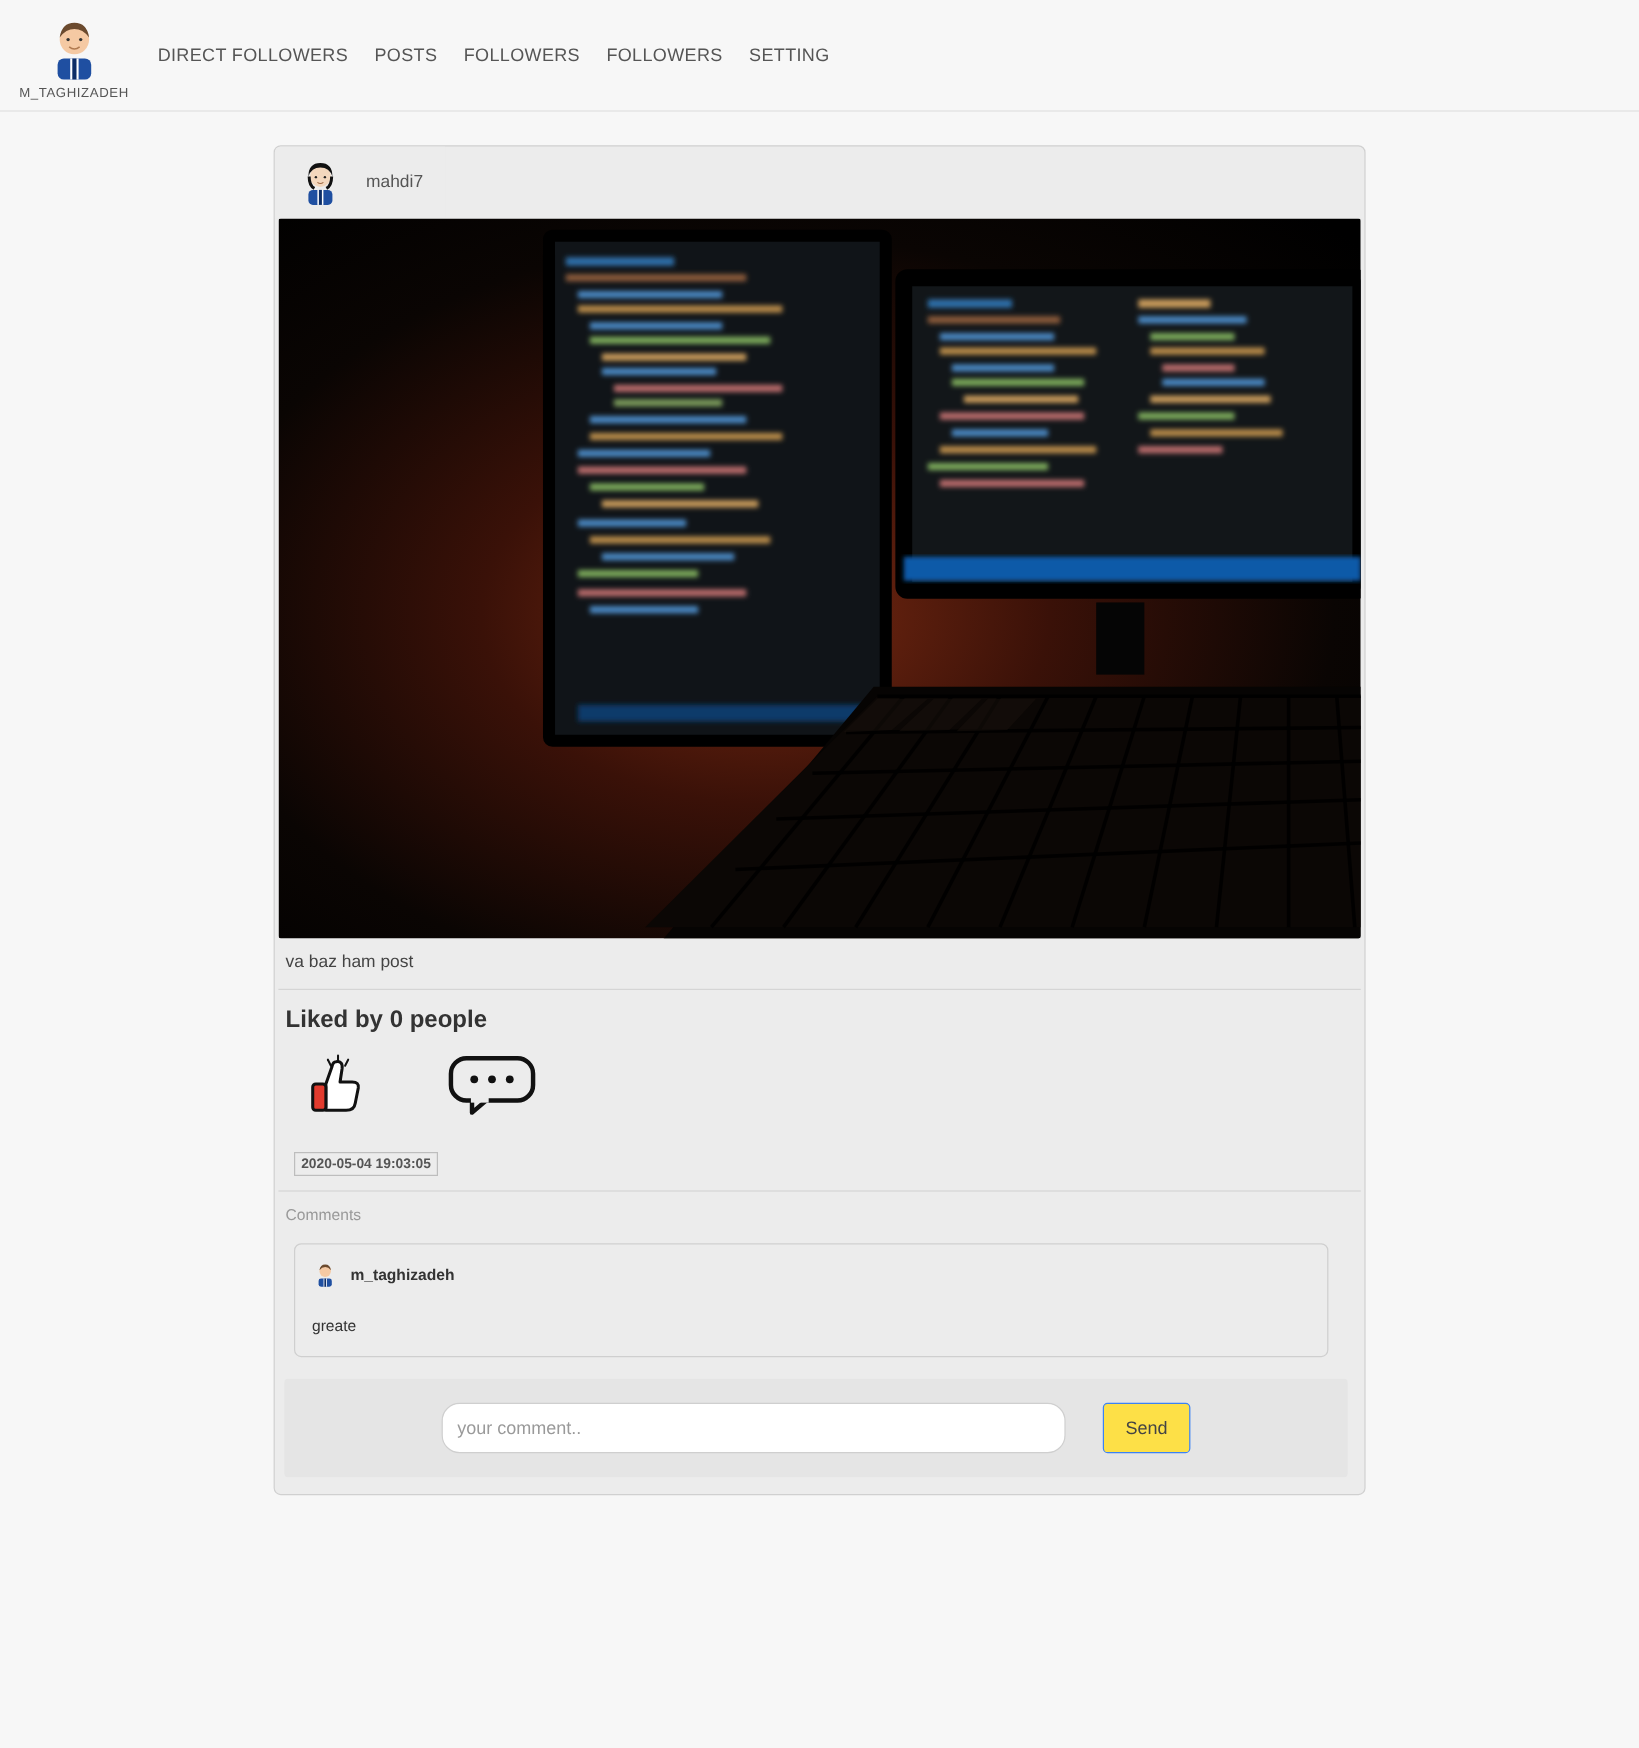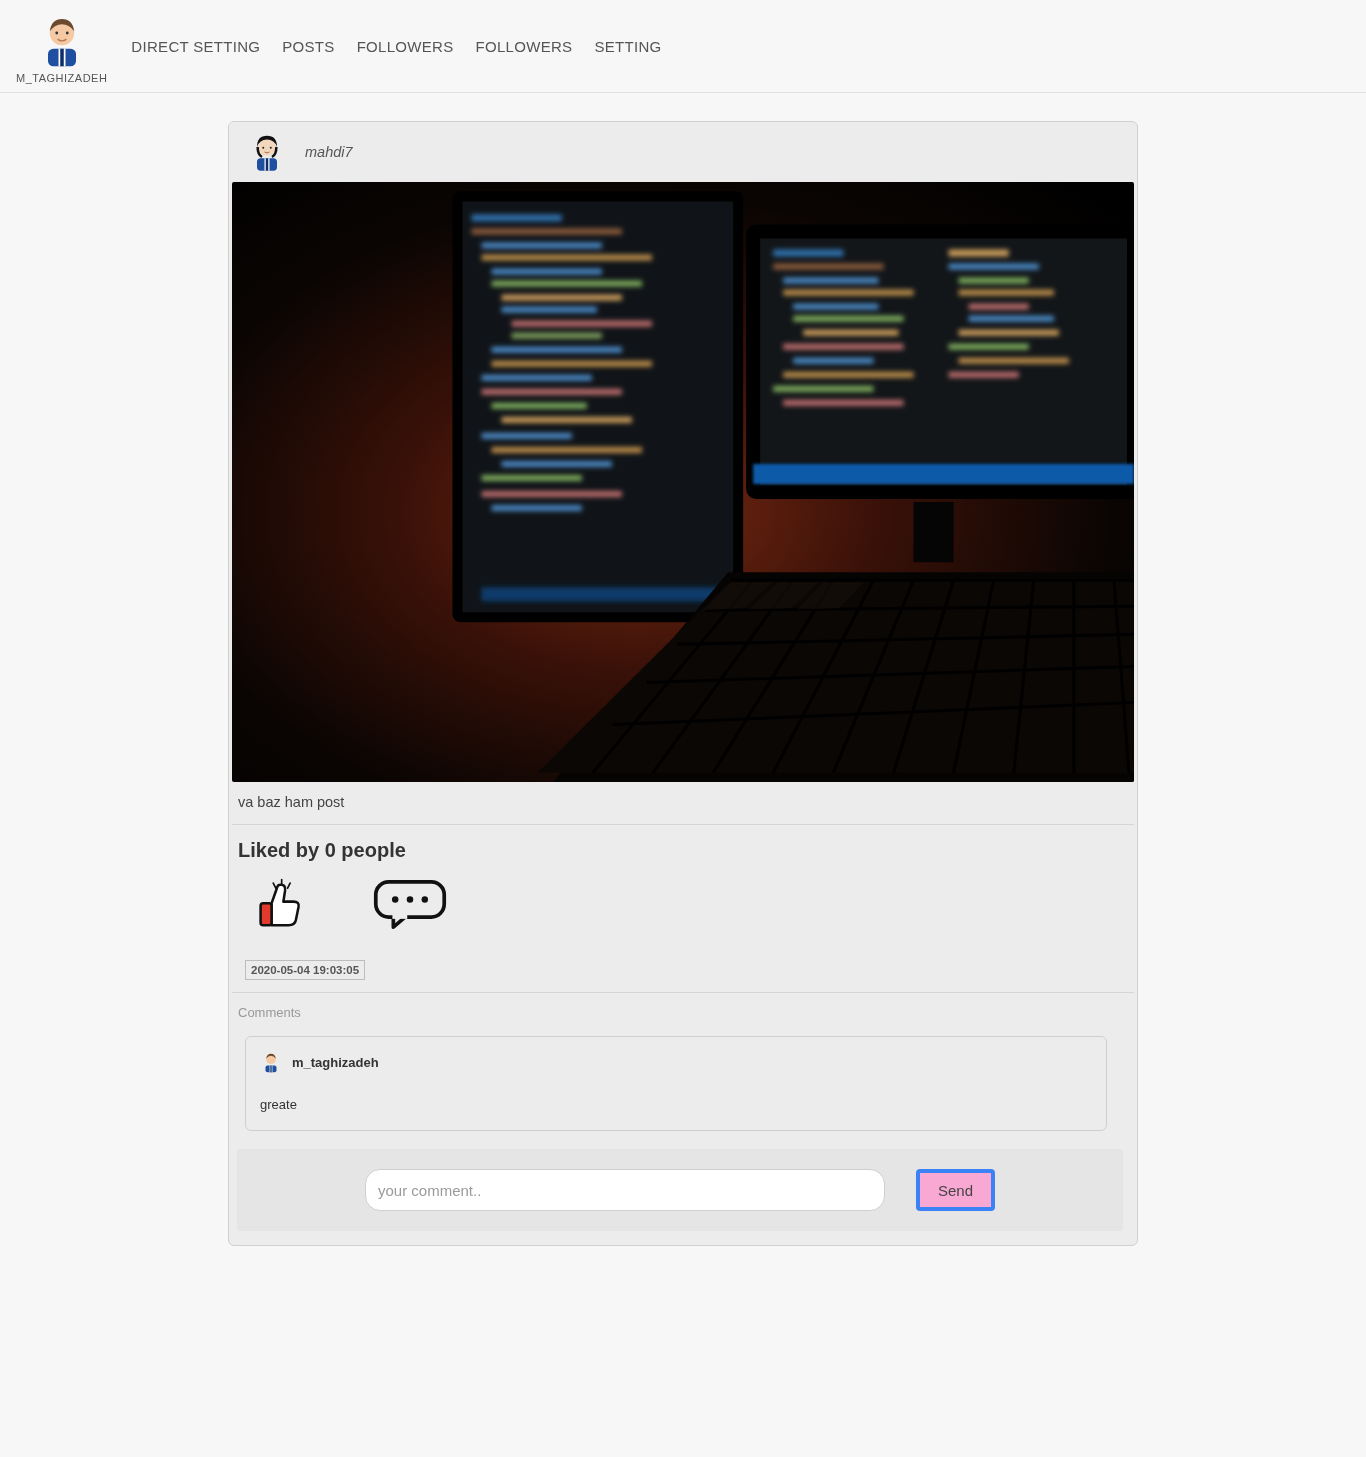--- a/index.html
+++ b/index.html
@@ -63,21 +63,20 @@
     display: flex;
     align-items: center;
     padding: 10px 18px;
     background: #ececec;
     width:max-content;
   }
   .post-header .avatar-md { width: 40px; height: 40px; margin-right: 18px; }
   .post-author {
     font-size: 14.5px;
     color: #555;
-    font-style: italic;
   }
   .post-image {
     width: calc(100% - 6px);
     margin: 0 3px;
     height: 600px;
     display: block;
     border-radius: 2px;
     overflow: hidden;
   }
   .post-image svg { display:block; width:100%; height:100%; }
@@ -171,23 +170,23 @@
     font-size: 15px;
     color: #555;
     background: #fff;
     outline: none;
   }
   .comment-input::placeholder { color: #9a9a9a; }
   .send-btn {
     height: 42px;
     padding: 0 18px;
     margin-left: 31px;
-    border: 4px solid #3b82f6;
+    border: 1px solid #3b82f6;
     border-radius: 4px;
-    background: #f9a8d4;
+    background: #fde047;
     font-size: 15px;
     color: #444;
     cursor: pointer;
   }
 </style>
 </head>
 <body>
 
 <nav class="navbar">
   <a class="nav-profile">
@@ -200,21 +199,21 @@
         <circle cx="32" cy="24" r="14" fill="#f5c9a3"></circle>
         <path d="M18 22 Q20 8 32 8 Q44 8 46 22 Q40 14 32 14 Q24 14 18 22" fill="#6b4a2e"></path>
         <circle cx="26" cy="24" r="1.6" fill="#333"></circle>
         <circle cx="38" cy="24" r="1.6" fill="#333"></circle>
         <path d="M27 31 Q32 35 37 31" stroke="#b07a50" stroke-width="1.5" fill="none"></path>
       </svg>
     </span>
     <span class="uname">M_TAGHIZADEH</span>
   </a>
   <div class="nav-links">
-    <a class="nav-link">DIRECT SETTING</a>
+    <a class="nav-link">DIRECT FOLLOWERS</a>
     <a class="nav-link">POSTS</a>
     <a class="nav-link">FOLLOWERS</a>
     <a class="nav-link">FOLLOWERS</a>
     <a class="nav-link">SETTING</a>
   </div>
 </nav>
 
 <div class="container">
   <article class="post-card">
 

